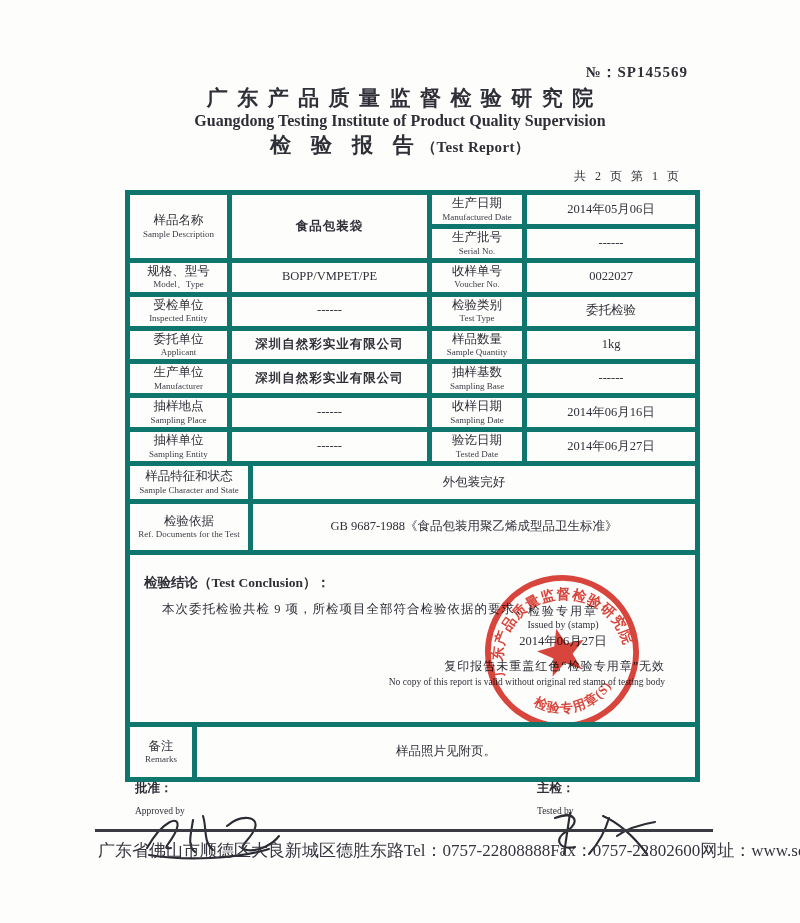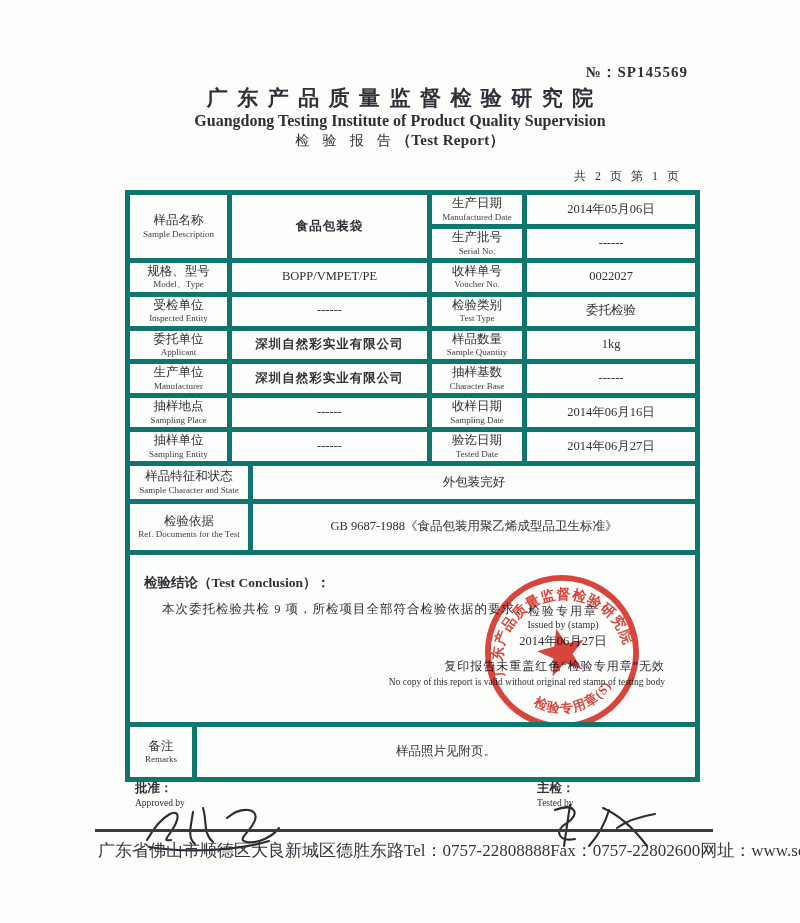--- a/index.html
+++ b/index.html
@@ -9,21 +9,21 @@
     font-family:"Liberation Serif","DejaVu Serif",serif;
     color:#2f2f38;
     overflow:hidden;
   }
   .abs{position:absolute;}
   
   .serial{top:63px;right:112px;font-size:15px;font-weight:bold;letter-spacing:1px;}
   .org-cn{top:84px;left:0;width:800px;text-align:center;font-size:21px;font-weight:bold;letter-spacing:.45em;text-indent:.45em;}
   .org-en{top:112px;left:0;width:800px;text-align:center;font-size:16px;font-weight:bold;}
   .report-title{top:131px;left:0;width:800px;text-align:center;}
-  .report-title .cn{font-size:14px;font-weight:normal;letter-spacing:.35em;}
+  .report-title .cn{font-size:21px;font-weight:bold;letter-spacing:.35em;}
   .report-title .en{font-size:15px;font-weight:bold;letter-spacing:.02em;}
   .page-info{top:168px;right:118px;font-size:12px;letter-spacing:3px;}
   
   table.info{
     position:absolute;left:125px;top:190px;
     border-collapse:collapse;table-layout:fixed;width:571px;
   }
   table.info td{
     border:5px solid #0f766e;
     padding:1px 2px;vertical-align:middle;text-align:center;
@@ -44,21 +44,21 @@
   .issued-date{font-size:12.5px;margin-top:2px;}
   .notice-block{position:absolute;right:30px;top:104px;text-align:right;white-space:nowrap;}
   .notice-cn{font-size:12px;letter-spacing:1px;}
   .notice-en{font-size:9.5px;margin-top:3px;}
   .stamp-svg{position:absolute;left:347px;top:12px;width:170px;height:170px;
     transform:rotate(-14deg);mix-blend-mode:multiply;opacity:.93;}
   
   .sig-row{top:770px;left:125px;width:570px;height:60px;}
   .sig-group{position:absolute;top:10px;display:flex;align-items:flex-start;flex-direction:column;}
   .sig-label .cn{font-size:12.5px;font-weight:bold;display:block;}
-  .sig-label .en{font-size:9.5px;display:block;margin-top:1px;}
+  .sig-label .en{font-size:9.5px;display:block;margin-top:9px;}
   .sig-ink{margin-left:6px;margin-top:-8px;}
   .sig-ink path{stroke:#2b2b33;stroke-width:2.1;fill:none;stroke-linecap:round;stroke-linejoin:round;}
   
   .footer-rule{top:829px;left:95px;width:618px;height:3px;background:#3a3a42;}
   .footer-line{top:839px;left:98px;width:612px;display:flex;justify-content:space-between;
     font-size:17px;white-space:nowrap;color:#34343e;}
   
   .stamp-svg text{fill:#d8372d;font-family:"Liberation Serif","DejaVu Serif",serif;font-weight:bold;}
 </style>
 </head>
@@ -138,21 +138,21 @@
     <td><span class="val">1kg</span></td>
   </tr>
   <tr style="height:33px">
     <td colspan="2">
           <span class="lab-cn">生产单位</span>
           <span class="lab-en">Manufacturer</span>
         </td>
     <td colspan="2"><span class="val bold">深圳自然彩实业有限公司</span></td>
     <td>
           <span class="lab-cn">抽样基数</span>
-          <span class="lab-en">Character Base</span>
+          <span class="lab-en">Sampling Base</span>
         </td>
     <td><span class="val">------</span></td>
   </tr>
   <tr style="height:16px">
     <td colspan="2">
           <span class="lab-cn">抽样地点</span>
           <span class="lab-en">Sampling Place</span>
         </td>
     <td colspan="2"><span class="val">------</span></td>
     <td>

